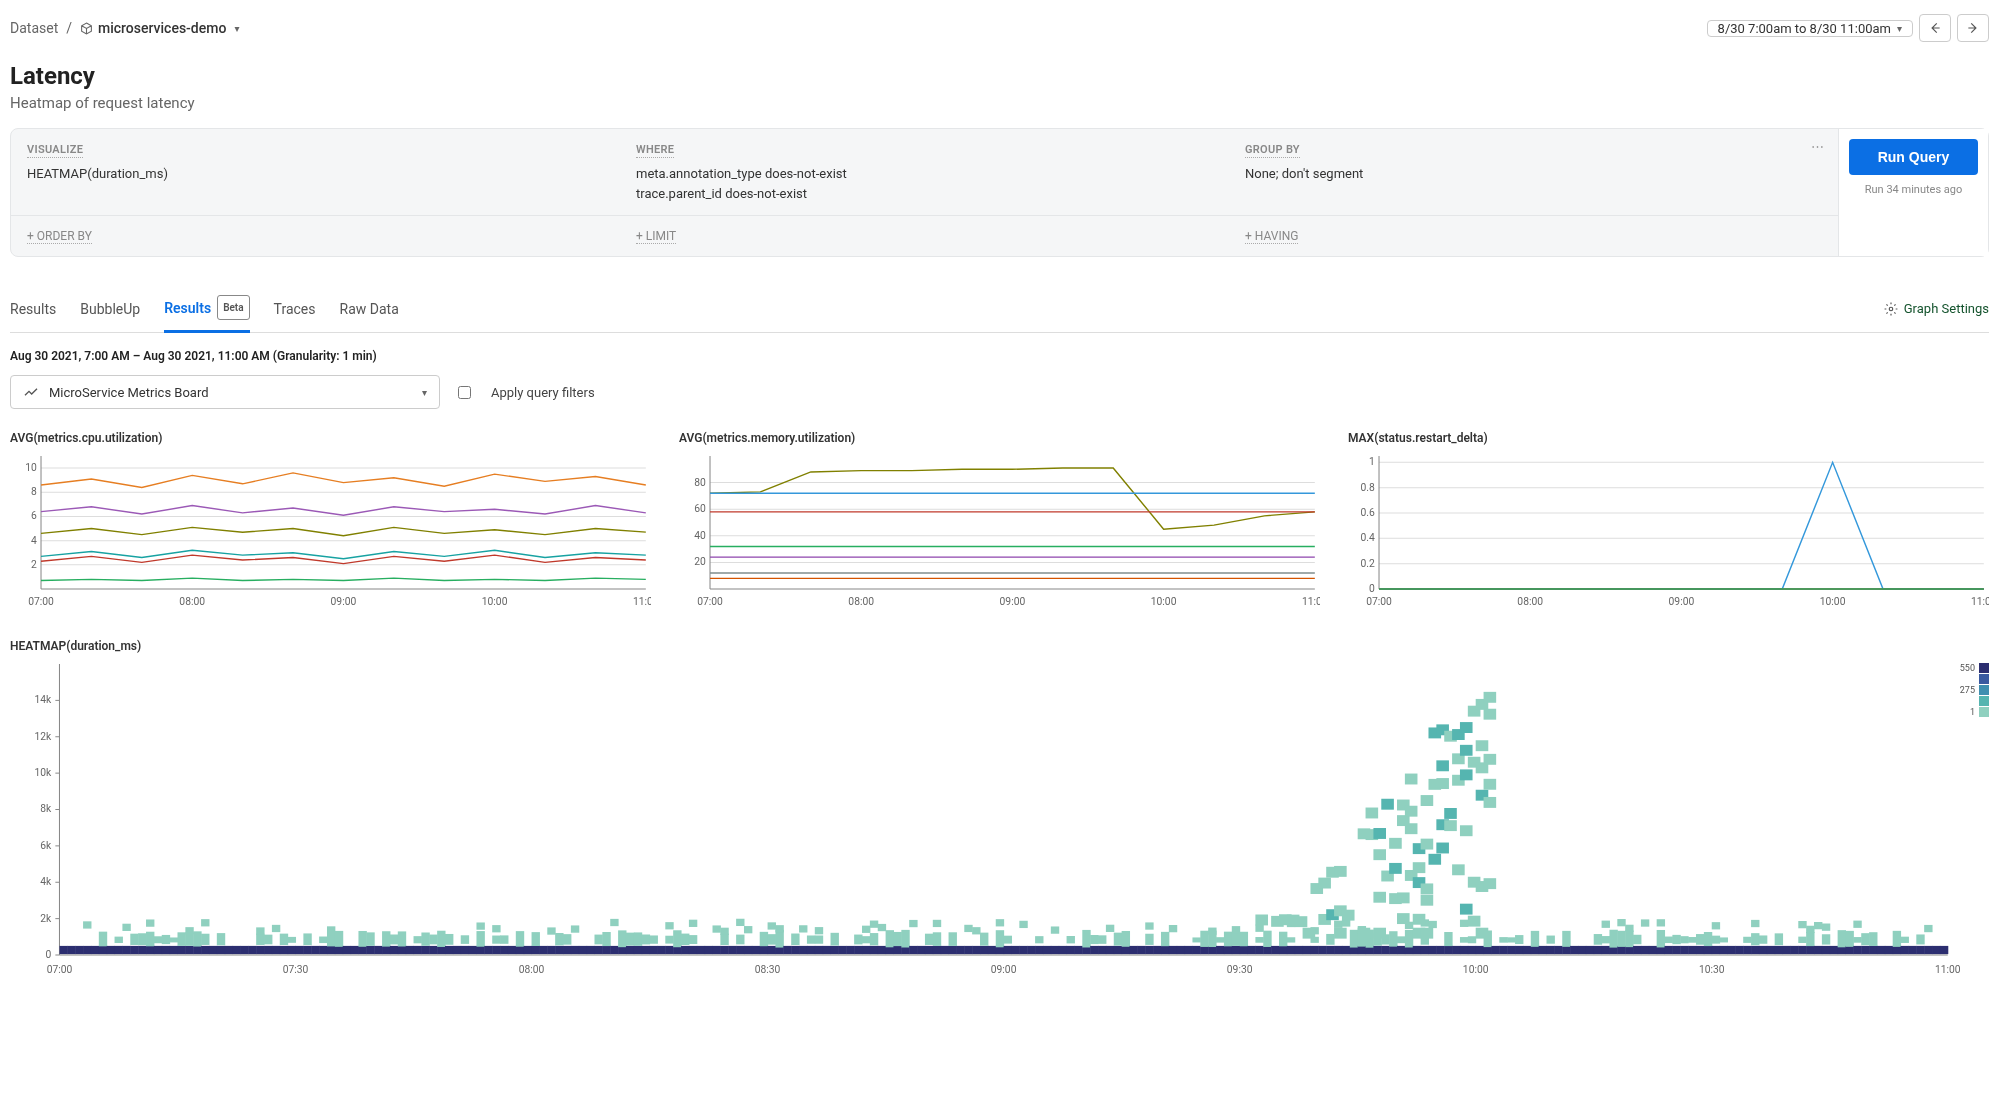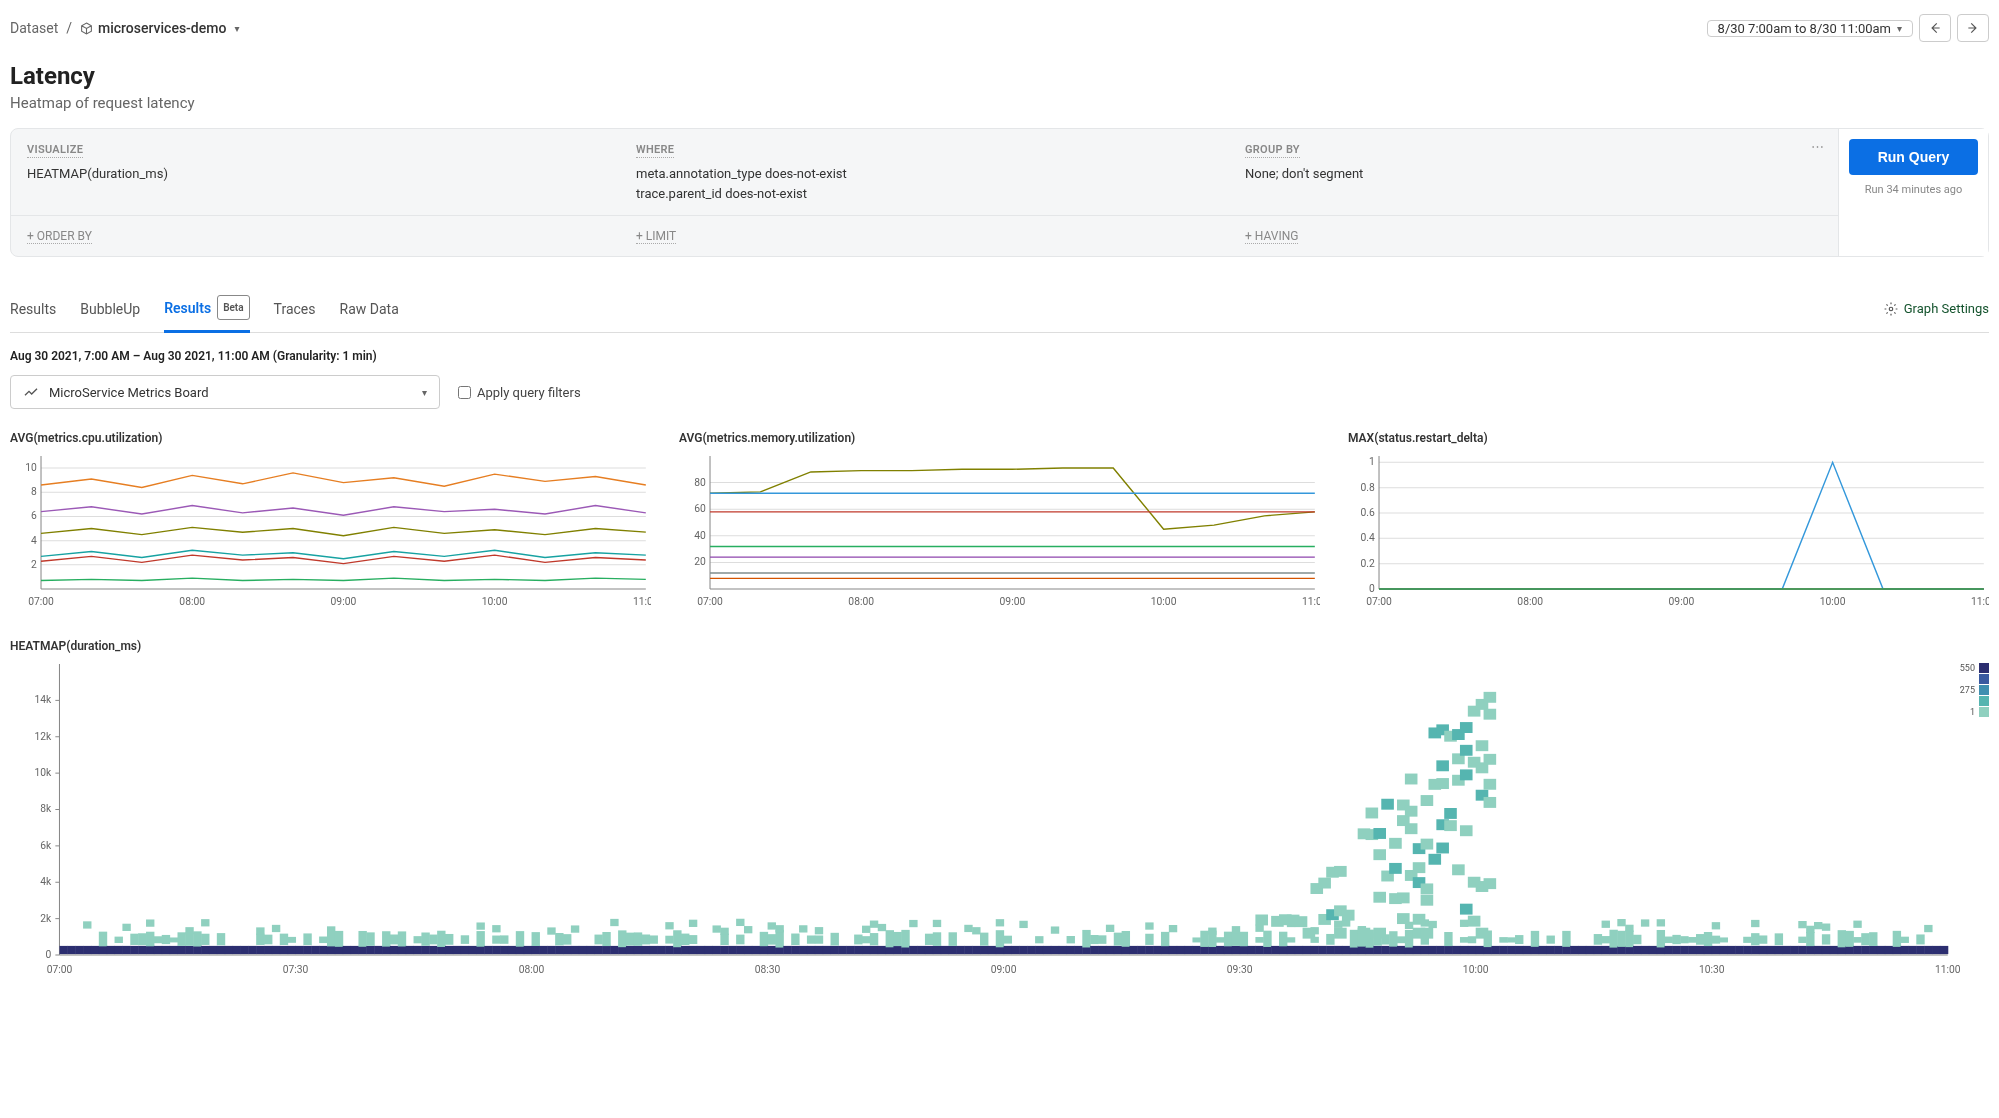--- a/index.html
+++ b/index.html
@@ -96,21 +96,21 @@
   .beta-badge { border:1px solid #888; border-radius:3px; padding:6px 5px; font-size:10px; color:#555;}
   .graph-settings { display:flex; align-items:center; gap:6px; color:#14532d; cursor:pointer; font-size:13px;}
   .meta-row { margin-top:16px; font-size:12px; font-weight:600; color:#222;}
   .controls-row { margin-top:12px; display:flex; align-items:center; gap:18px;}
   .board-select {
     border:1px solid #ccc; border-radius:4px; padding:8px 12px;
     display:flex; align-items:center; gap:10px; width:430px;
     justify-content:space-between; cursor:pointer; font-size:13px;
   }
   .board-select .left { display:flex; align-items:center; gap:10px;}
-  .filter-check { display:flex; align-items:center; gap:6px; font-size:13px; color:#444;}
+  .filter-check { display:flex; align-items:center; gap:20px; font-size:13px; color:#444;}
   .charts-row { display:flex; gap:28px; margin-top:22px;}
   .mini-chart { flex:1; }
   .mini-chart .title { font-size:12px; font-weight:600; margin-bottom:6px;}
   .mini-chart svg { width:100%; height:160px; display:block;}
   .heatmap-section { margin-top:28px;}
   .heatmap-section .title { font-size:12px; font-weight:600; margin-bottom:6px;}
   .heatmap-wrap { position:relative; }
   .heatmap-svg { width:100%; height:320px; display:block;}
   .legend { position:absolute; right:0; top:4px; display:flex; flex-direction:column; align-items:flex-end; font-size:9px; color:#555;}
   .legend-row { display:flex; align-items:center; gap:4px; margin-bottom:1px;}

